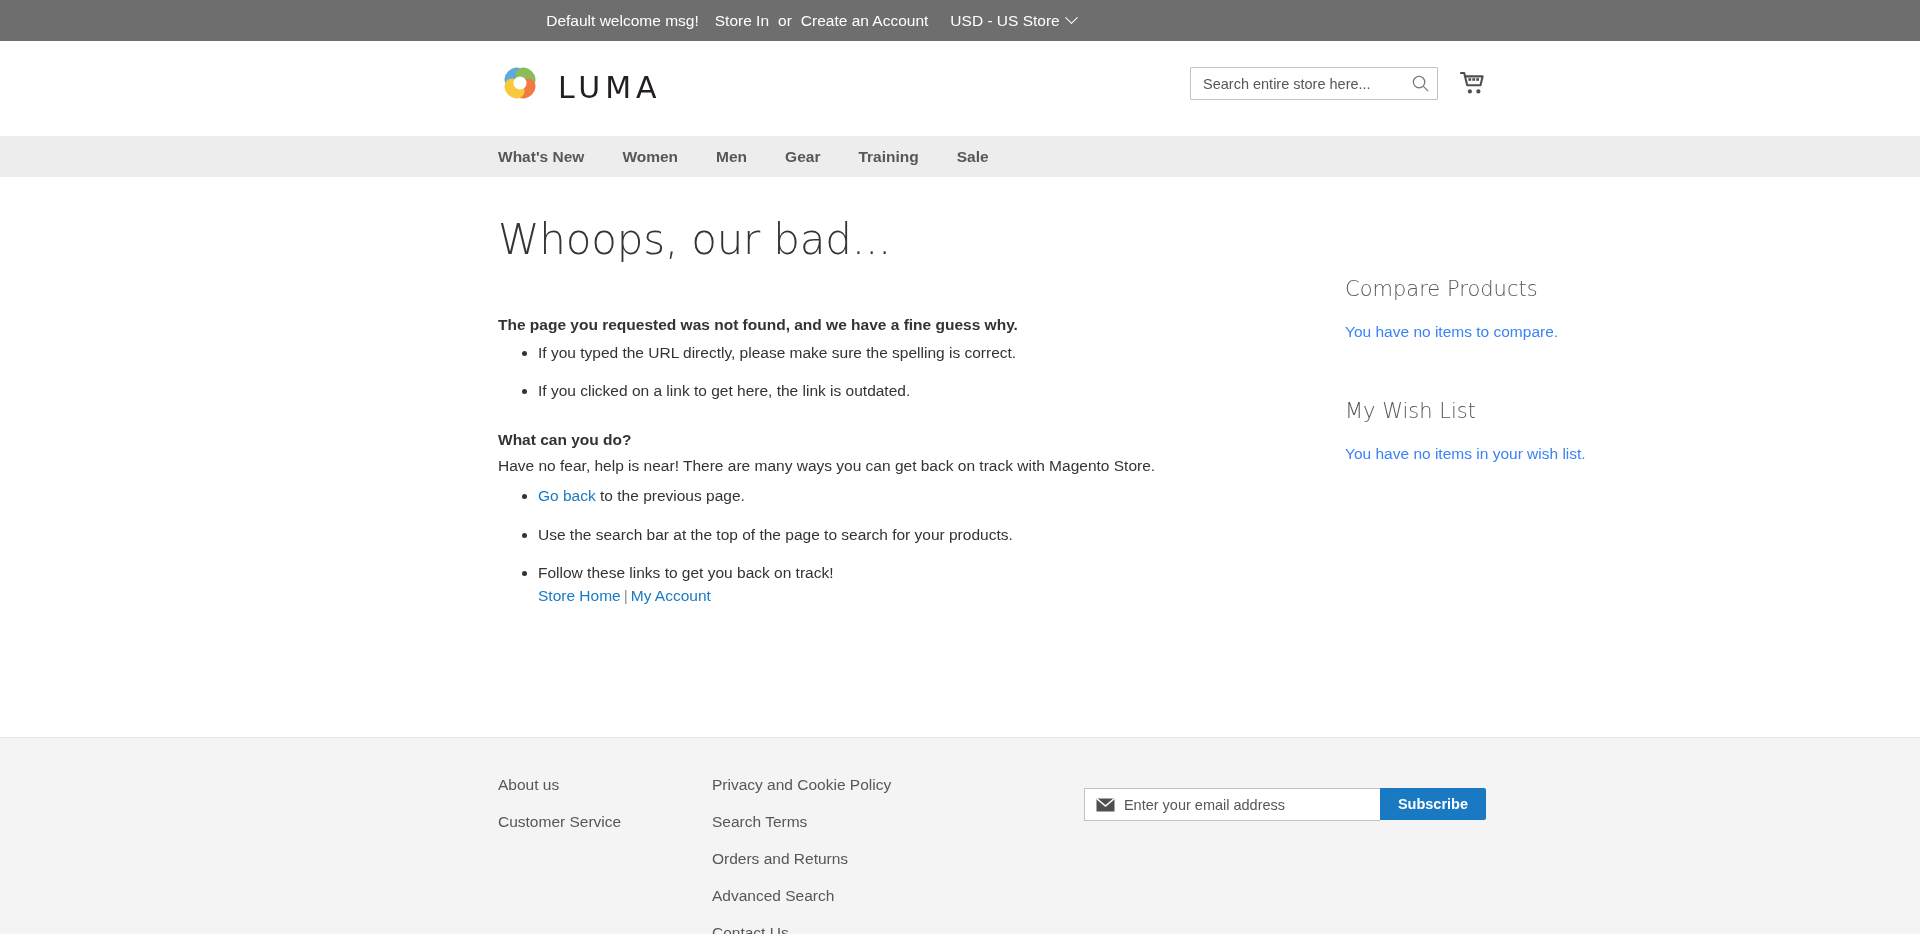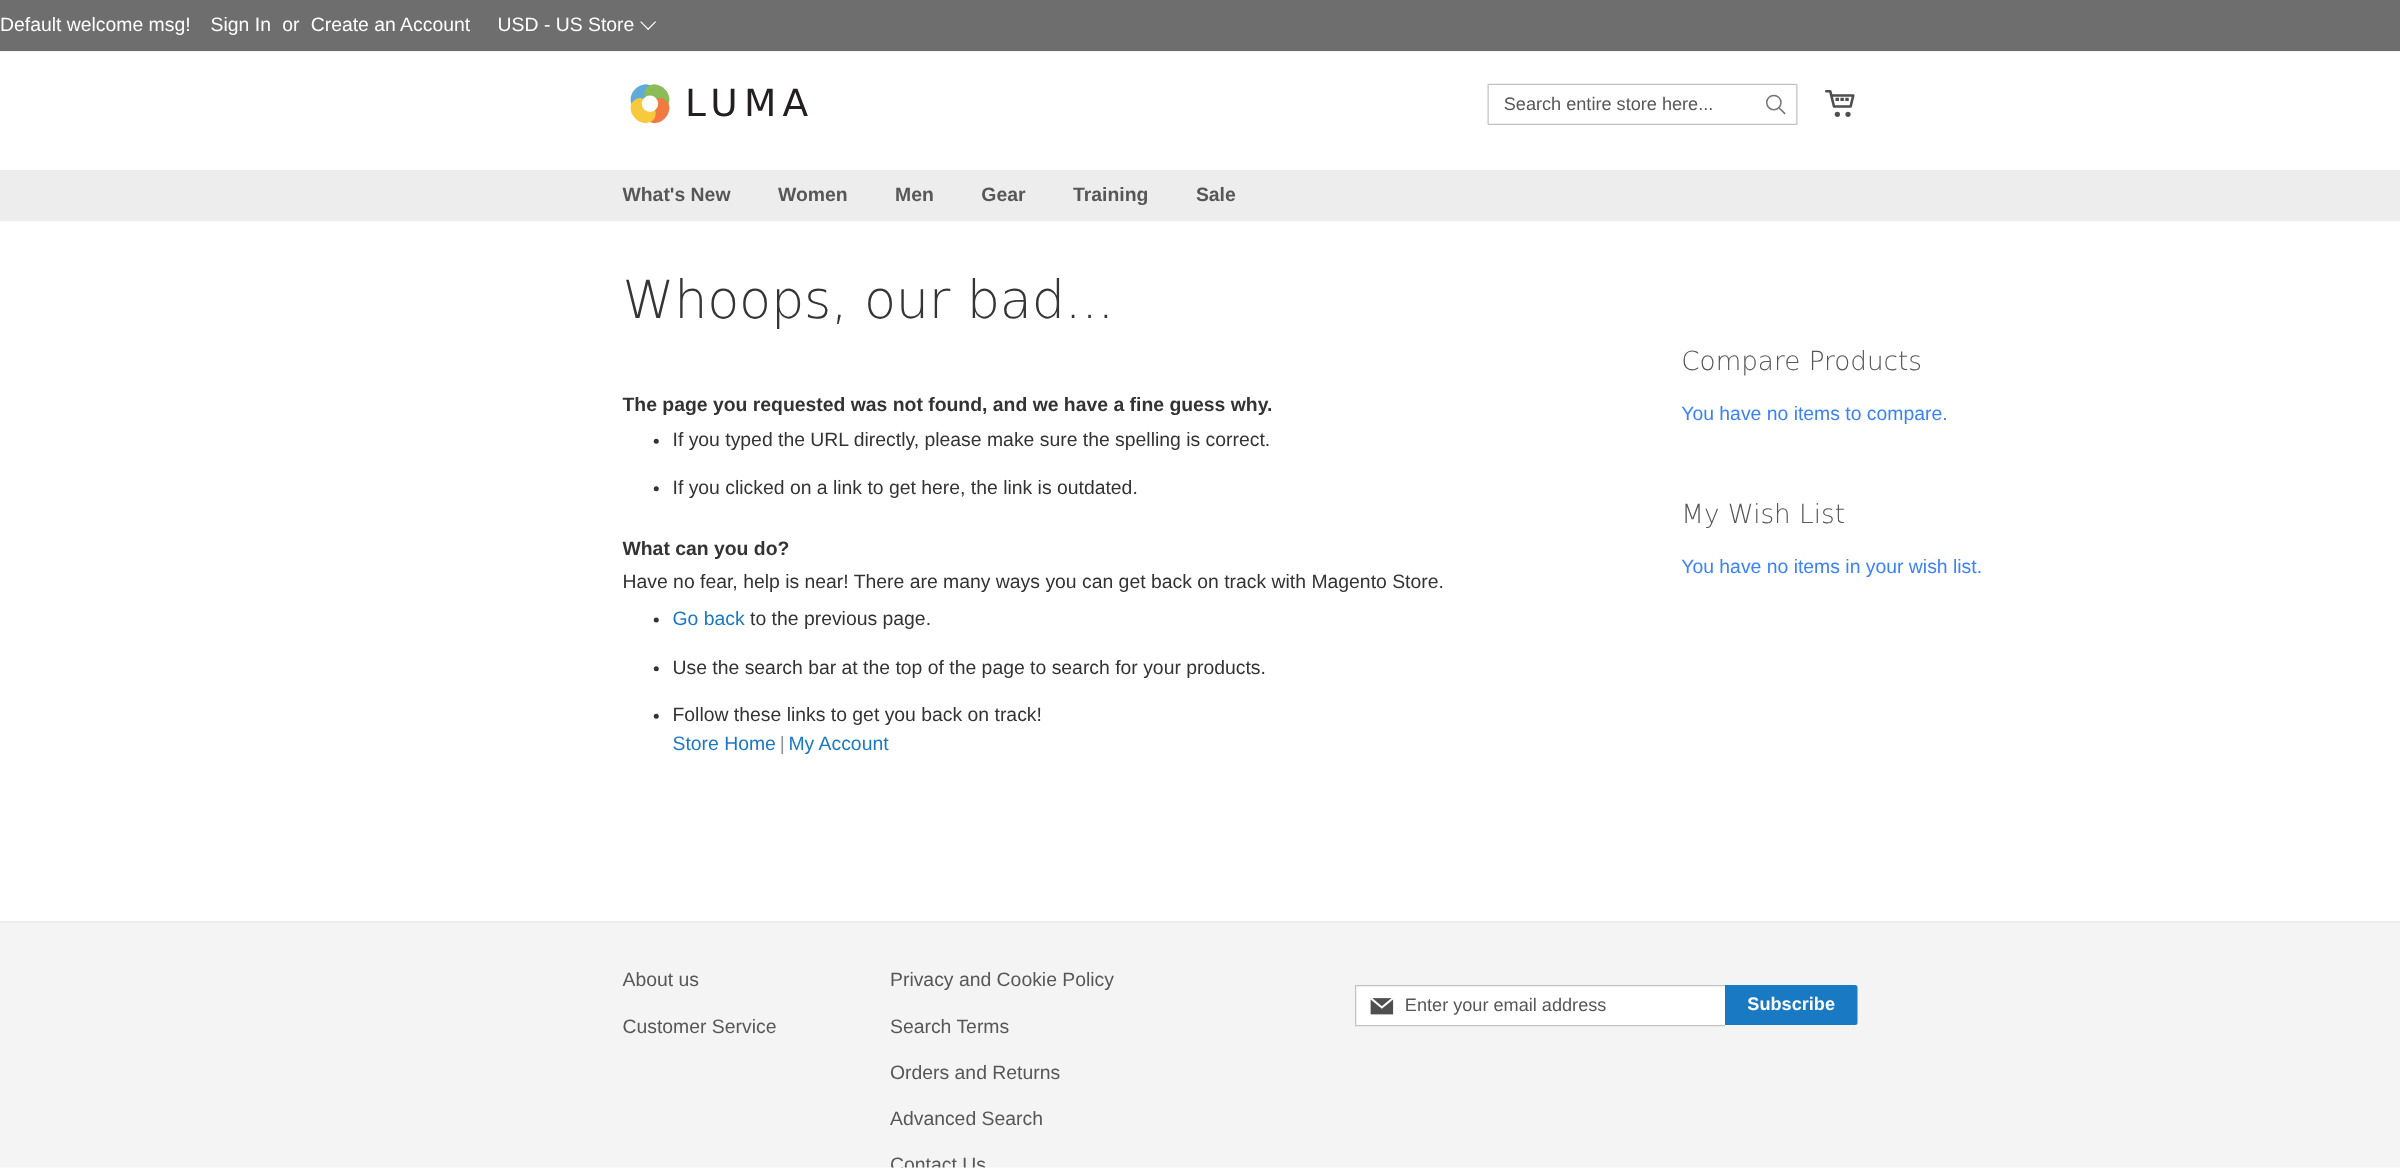--- a/index.html
+++ b/index.html
@@ -14,21 +14,21 @@
     font-family: "Liberation Sans", sans-serif;
     -webkit-font-smoothing: antialiased;
   }
 
   
   .top-panel {
     background: #6e6e6e;
     height: 41px;
     display: flex;
     align-items: center;
-    justify-content: flex-start;
+    justify-content: center;
     padding: 0 38px 0 0;
     color: #ffffff;
     font-size: 15.5px;
   }
   .top-panel-inner {
     display: flex;
     align-items: center;
     gap: 0;
     padding-right: 260px;
   }
@@ -73,22 +73,22 @@
   .page-wrap {
     width: 1600px;
     margin: 0 auto;
     position: relative;
   }
   .logo-block {
     position: absolute;
     left: 338px;
     top: 20px;
     display: flex;
-    align-items: center;
-    gap: 6px;
+    align-items: flex-end;
+    gap: 16px;
     cursor: pointer;
   }
   .logo-mark { width: 44px; height: 44px; display: block; }
   .logo-text {
     font-size: 30px;
     letter-spacing: 5px;
     color: #231f20;
     font-weight: 400;
     font-family: "DejaVu Sans", sans-serif;
   }
@@ -315,21 +315,21 @@
     font-family: "Liberation Sans", sans-serif;
     border-radius: 0 2px 2px 0;
   }
 </style>
 </head>
 <body>
 
 <div class="top-panel">
   <div class="top-panel-inner">
     <span class="welcome-msg">Default welcome msg!</span>
-    <a class="panel-link">Sign In</a>
+    <a class="panel-link">Store In</a>
     <span class="panel-or">or</span>
     <a class="panel-link">Create an Account</a>
     <div class="currency-switcher">
       <span>USD - US Store</span>
       <span class="chev"></span>
     </div>
   </div>
 </div>
 
 <div class="header">

